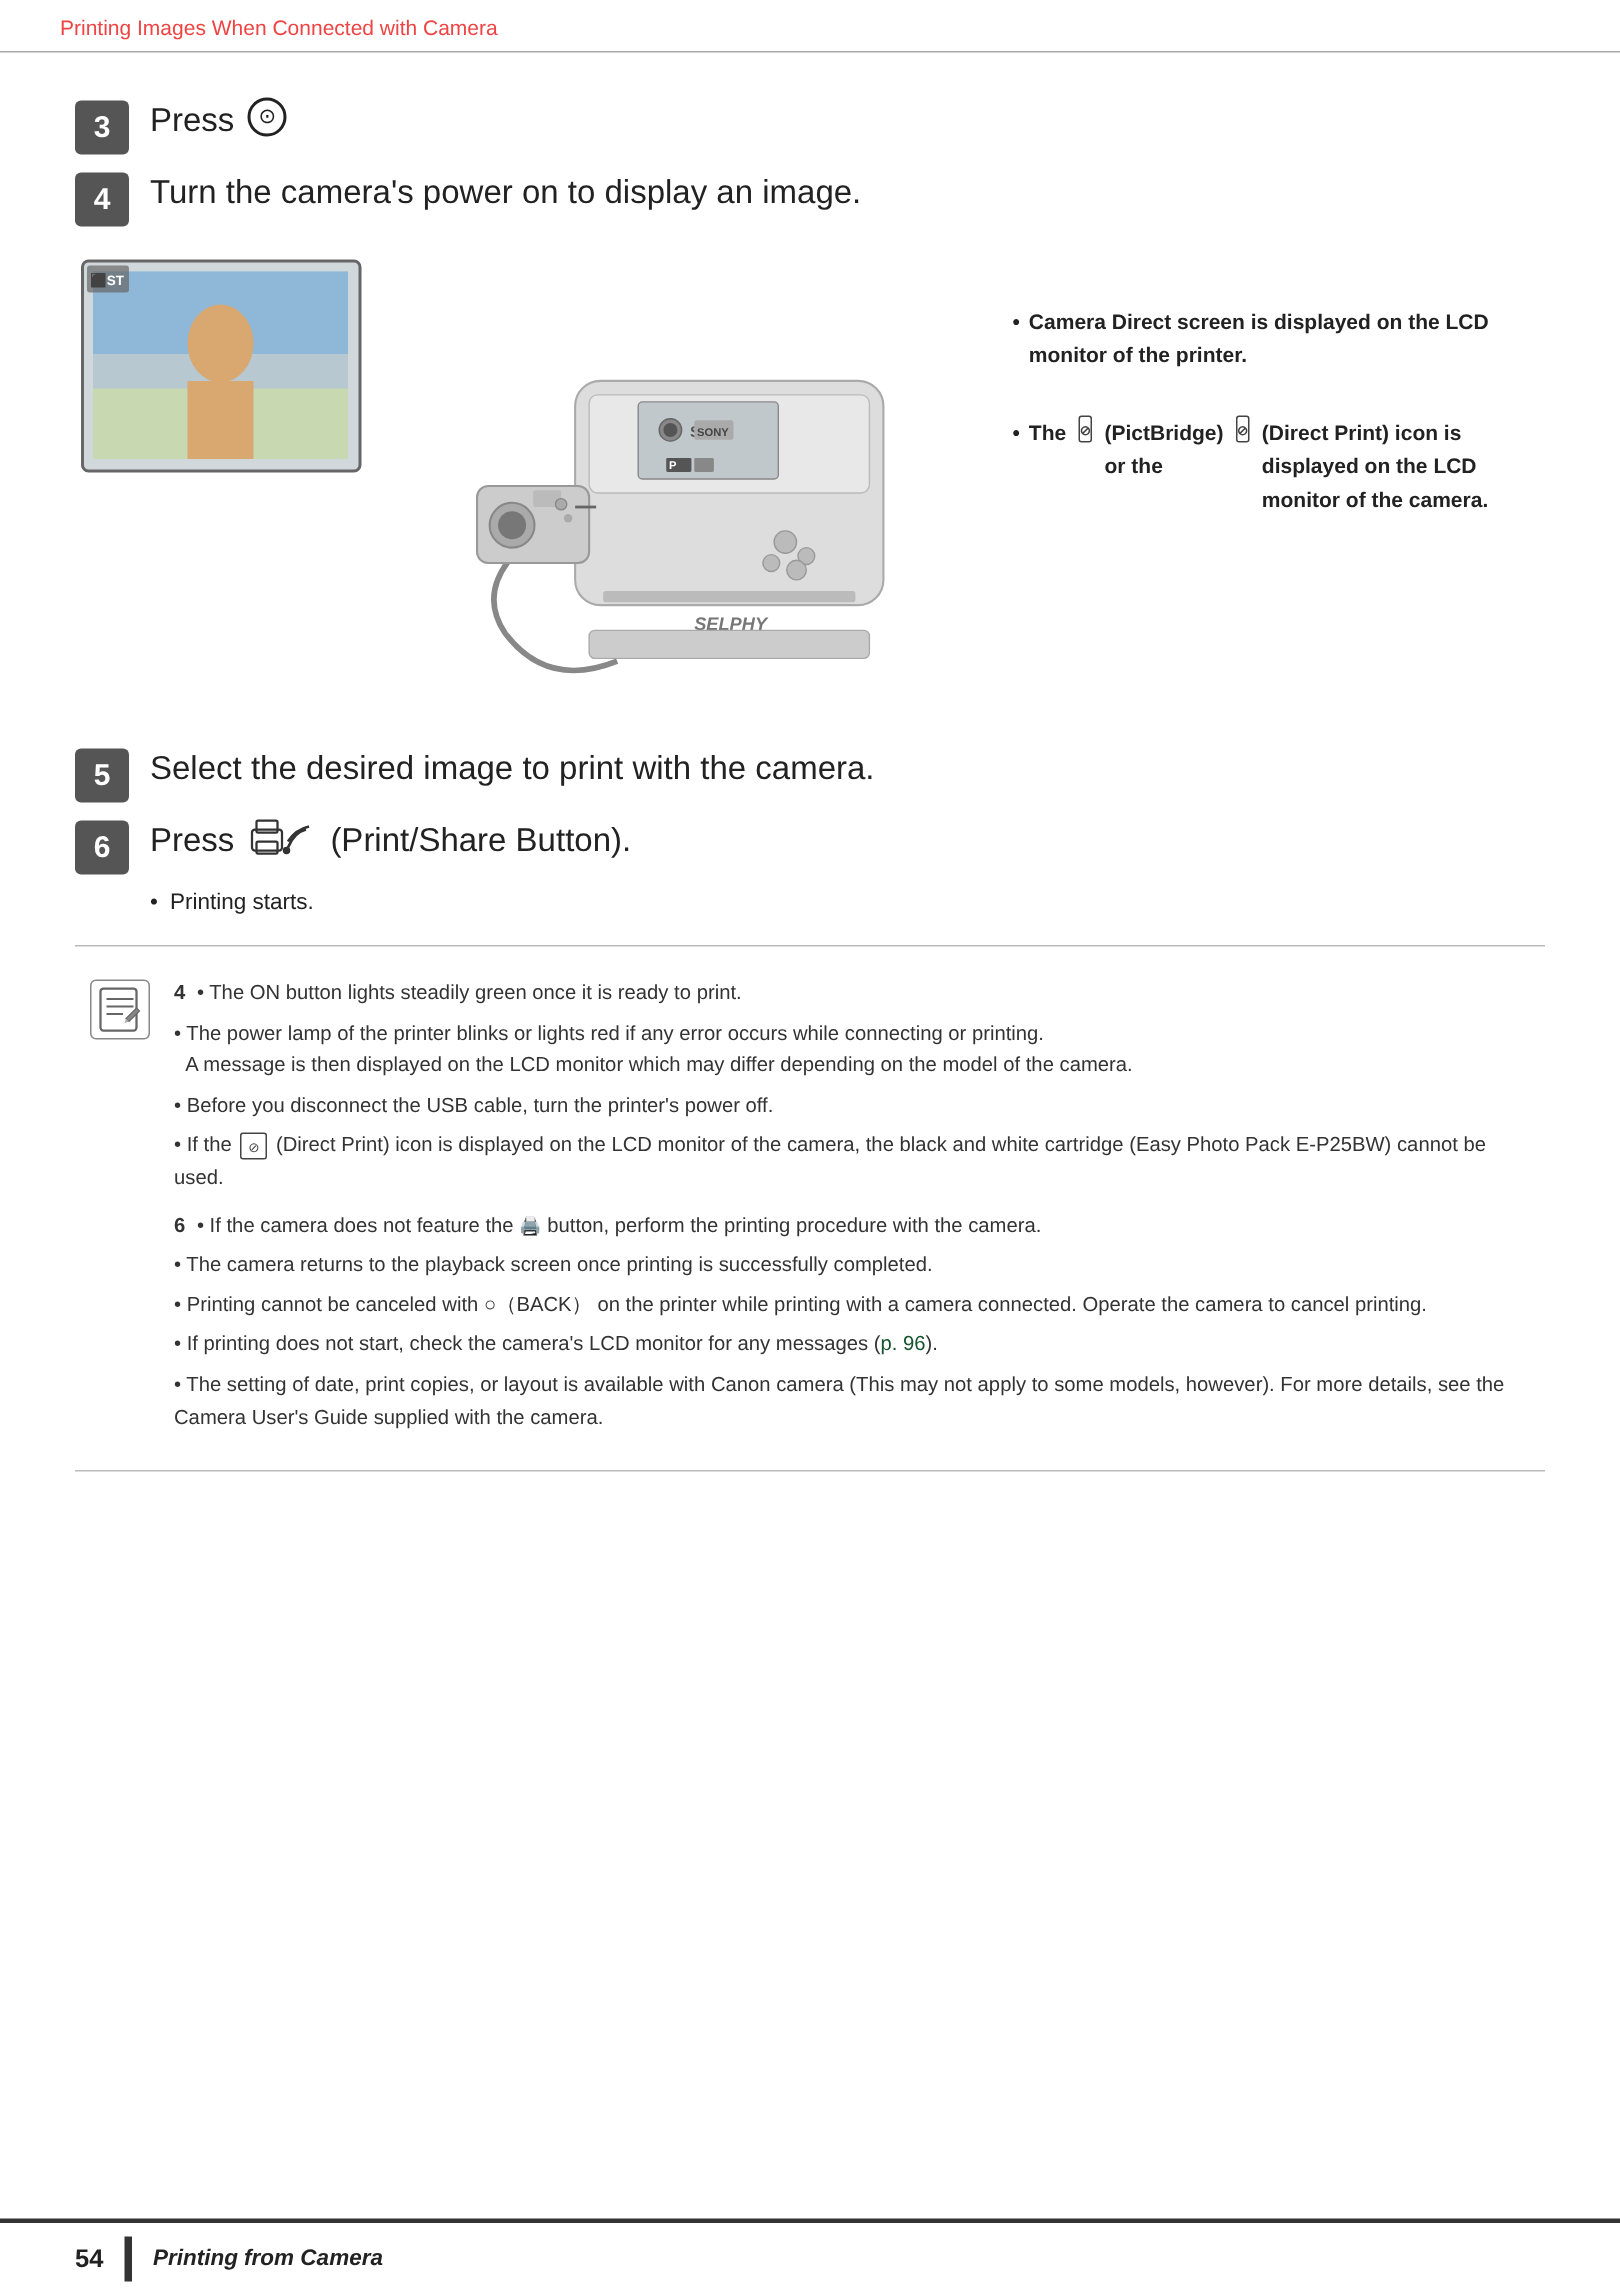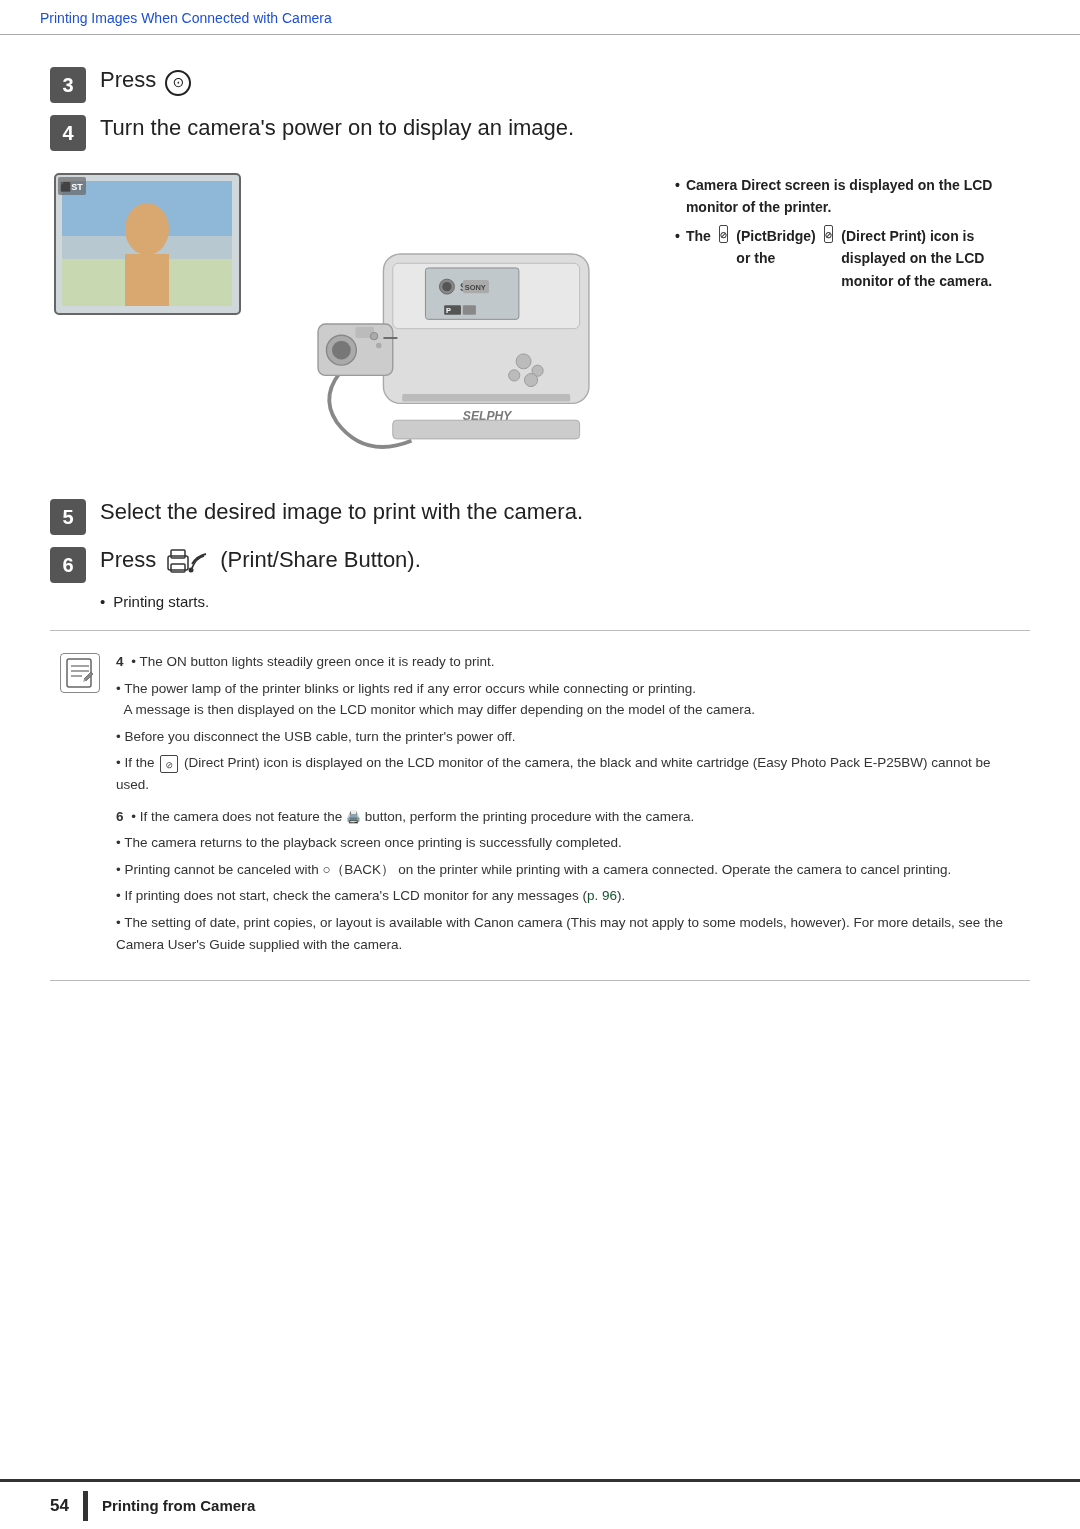--- a/index.html
+++ b/index.html
@@ -11,21 +11,21 @@
       font-size: 15px;
       color: #222;
       position: relative;
     }
 
     
     .page-header {
       border-bottom: 1.5px solid #aaa;
       padding: 10px 40px 8px 40px;
       font-size: 14px;
-      color: #1d4ed8;
+      color: #ef4444;
     }
 
     
     .main-content {
       padding: 30px 50px 20px 50px;
     }
 
     
     .step-row {
       display: flex;
@@ -47,21 +47,21 @@
       flex-shrink: 0;
       margin-right: 14px;
       margin-top: 2px;
     }
 
     .step-text {
       font-size: 22px;
       font-weight: normal;
       line-height: 1.4;
       display: flex;
-      align-items: flex-end;
+      align-items: flex-start;
       flex-wrap: wrap;
       gap: 6px;
     }
 
     .step-text .icon-circle {
       display: inline-flex;
       align-items: center;
       justify-content: center;
       width: 26px;
       height: 26px;
@@ -96,20 +96,21 @@
       flex: 1;
       font-size: 14px;
       line-height: 1.6;
       padding-top: 5px;
     }
 
     .notes-right .bullet-item {
       display: flex;
       gap: 6px;
       margin-bottom: 6px;
+      margin-top: 29px;
     }
 
     .notes-right .bullet-item::before {
       content: "•";
       flex-shrink: 0;
     }
 
     .pictbridge-icon {
       display: inline-block;
       width: 18px; height: 18px;
@@ -221,20 +222,21 @@
     .footer-bar {
       width: 5px;
       height: 30px;
       background: #333;
       margin-right: 14px;
     }
 
     .footer-text {
       font-size: 15px;
       font-weight: bold;
+      font-style: italic;
     }
 
     
     .printer-camera-svg {
       width: 380px;
       height: 310px;
     }
   </style>
 </head>
 <body>

